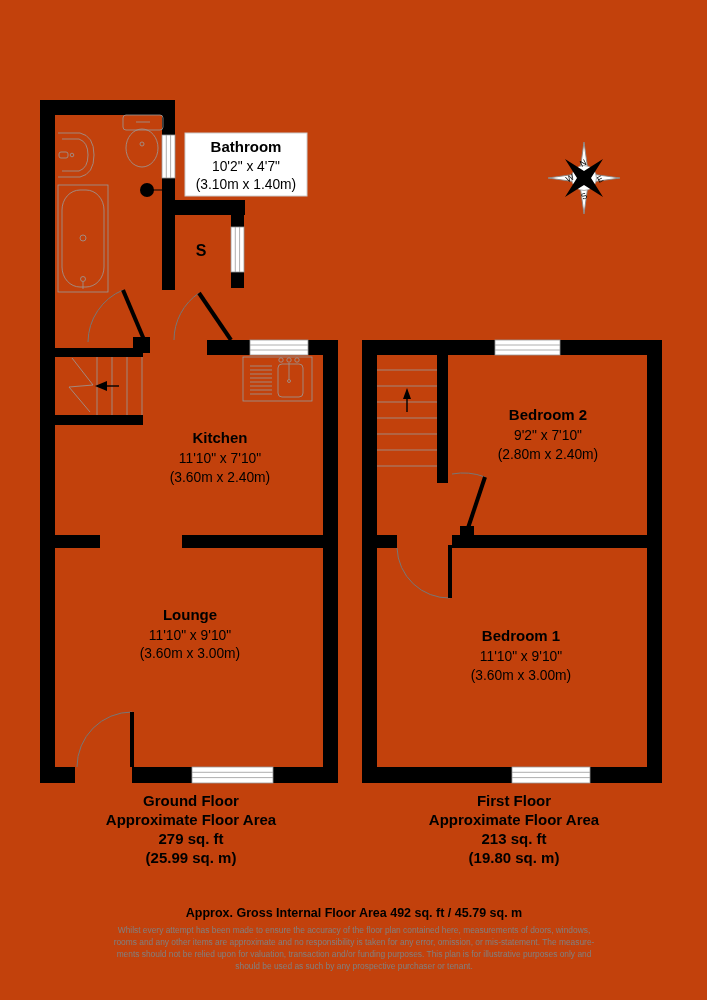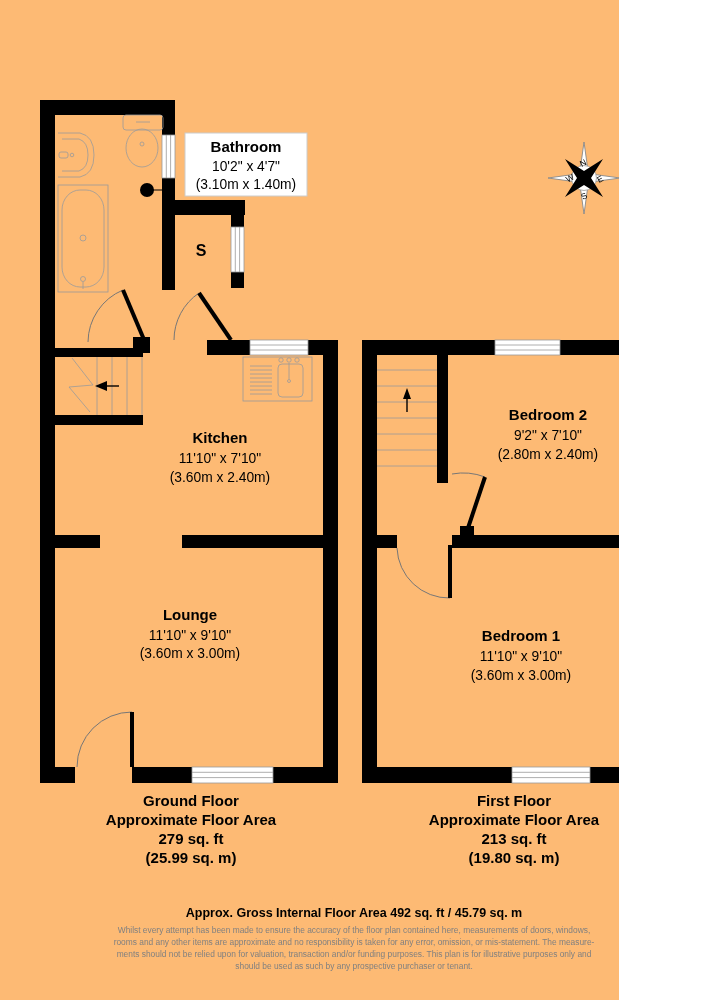--- a/index.html
+++ b/index.html
@@ -1,16 +1,16 @@
 <!DOCTYPE html>
 <html><head>
 <meta charset="utf-8">
 <style>
   html,body{margin:0;padding:0;background:#ffffff;}
-  .page{position:relative;width:619px;height:1000px;background:#fdba74;
+  .page{position:relative;width:707px;height:1000px;background:#c2410c;
         font-family:"Liberation Sans",sans-serif;overflow:hidden;}
   .page svg{position:absolute;left:0;top:0;}
   text{font-family:"Liberation Sans",sans-serif;fill:#000;}
   .wall{fill:#000000;stroke:none;}
   .win{fill:#ffffff;stroke:#999999;stroke-width:0.8;}
   .winline{stroke:#999999;stroke-width:0.8;}
   .fixl{stroke:#9a9a9a;stroke-width:0.8;fill:none;}
   .arc{stroke:#777777;stroke-width:1;fill:none;}
   .leaf{stroke:#000000;stroke-width:4;fill:none;}
   .room-name{font-size:15px;font-weight:bold;text-anchor:middle;}

